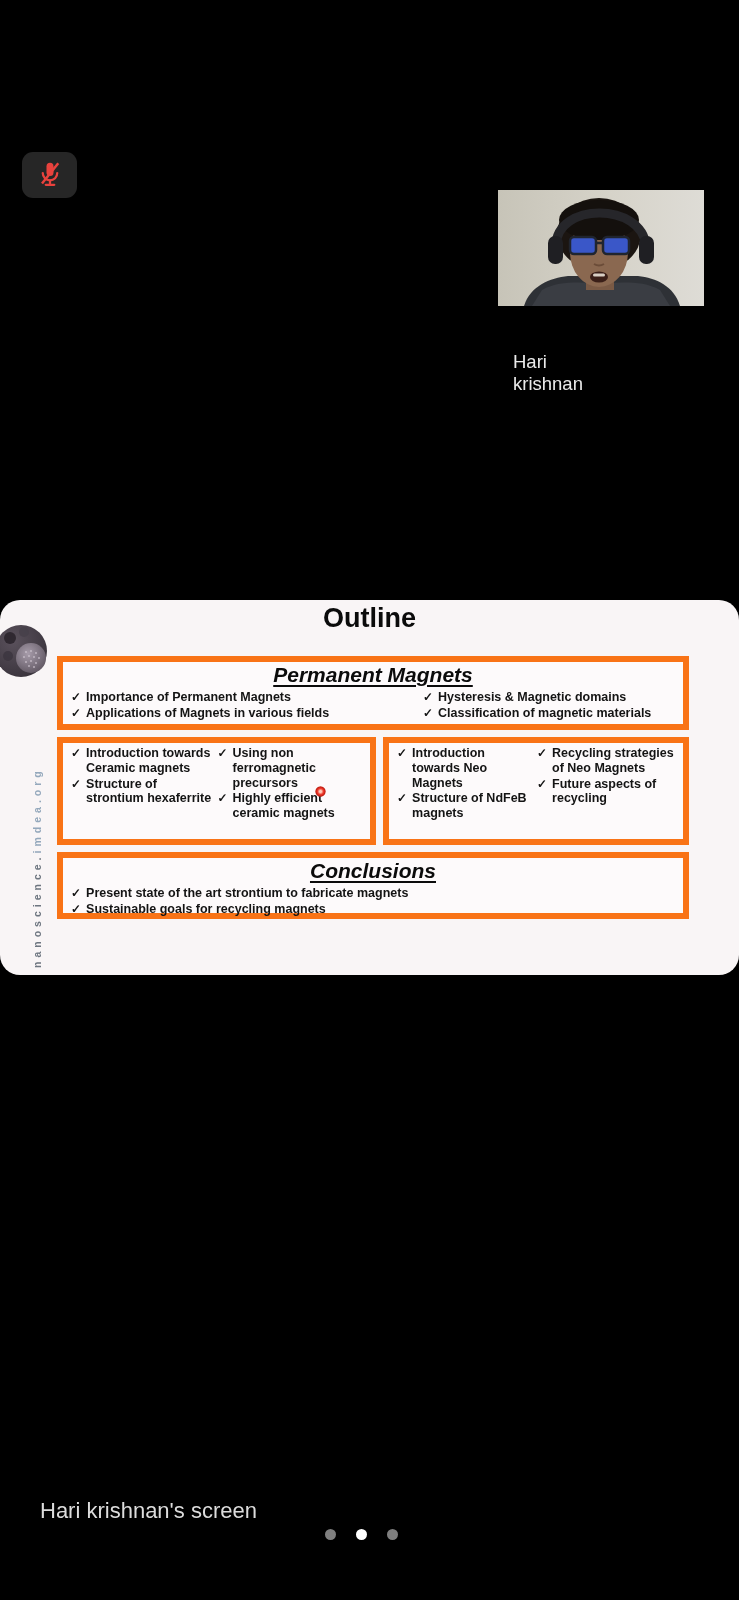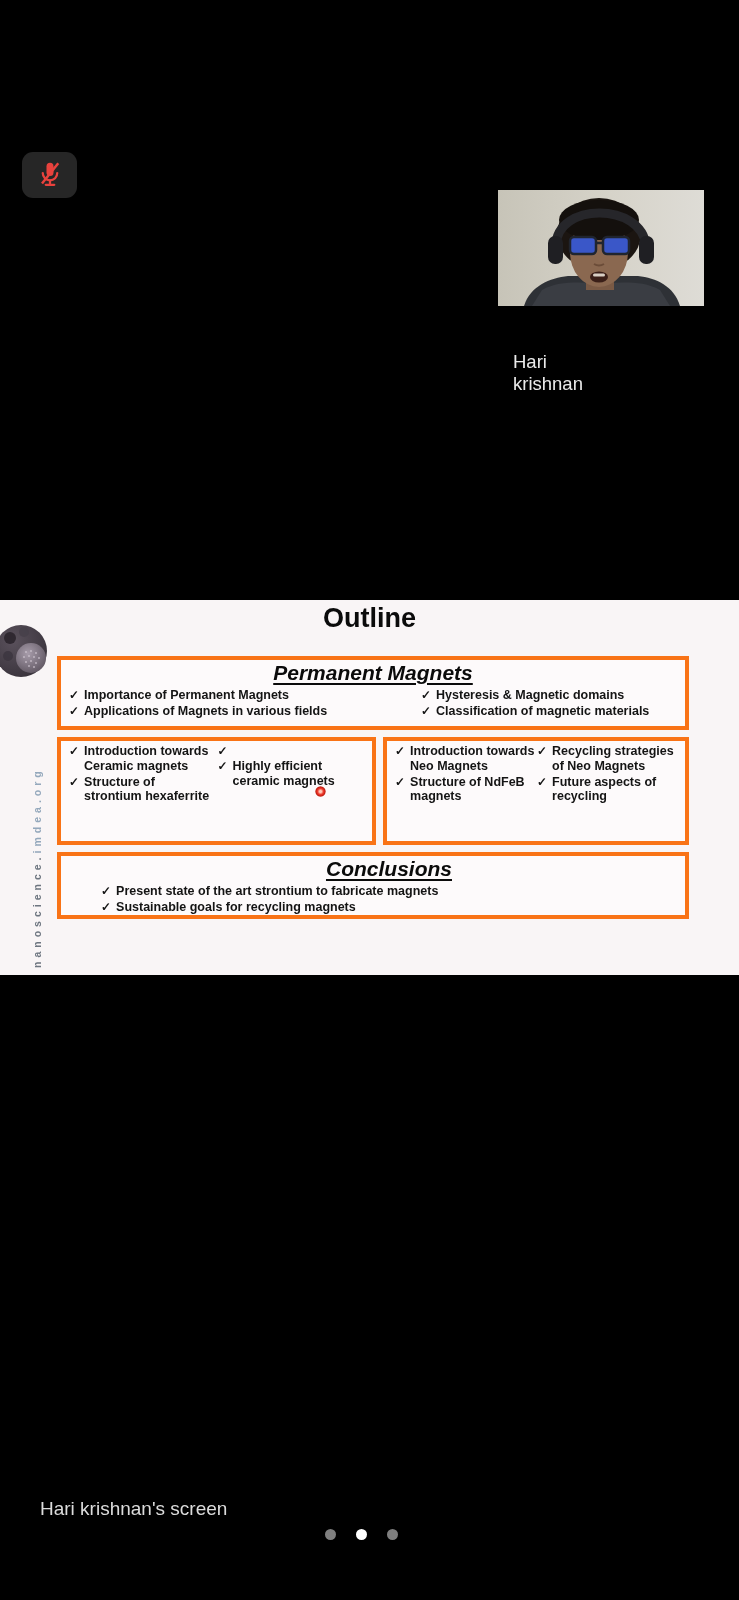--- a/index.html
+++ b/index.html
@@ -11,36 +11,36 @@
   #stage { position:relative; width:615px; height:1600px; background:#000; }
 
   #mute-btn { left:22px; top:152px; width:55px; height:46px; background:#262626;
               border:none; border-radius:11px; display:flex; align-items:center;
               justify-content:center; cursor:pointer; }
 
   #participant-video { left:498px; top:190px; width:206px; height:116px; overflow:hidden; }
   #participant-name { left:513px; top:351px; color:#ebebeb; font-size:18.5px; }
 
   
-  #slide-view { left:0; top:600px; width:739px; height:375px; background:#f9f5f6; }
+  #slide-view { left:0; top:600px; width:739px; height:375px; background:#f9f5f6;border-radius:20px; }
   #slide-title { left:0; top:3px; width:739px; text-align:center; font-weight:700;
                  font-size:27px; color:#0b0b0b; }
   #slide-logo { left:-2px; top:22px; width:54px; height:58px; }
 
   #watermark { left:31px; top:78px; height:290px; writing-mode:vertical-rl;
                transform:rotate(180deg); font-size:10.5px; font-weight:700;
                letter-spacing:4px; white-space:nowrap; }
   #watermark .wm-dark { color:#6e7680; }
   #watermark .wm-blue { color:#94a8bc; }
 
-  .box { position:absolute; border:4px solid #f97316; background:#fdfafb; }
+  .box { position:absolute; border:6px solid #f97316; background:#fdfafb; }
   #box-permanent   { left:57px;  top:56px;  width:632px; height:74px; }
   #box-ceramic     { left:57px;  top:137px; width:319px; height:108px; }
   #box-ndfeb       { left:383px; top:137px; width:306px; height:108px; }
-  #box-conclusions { left:57px;  top:252px; width:632px; height:67px;padding-left:32px; }
+  #box-conclusions { left:57px;  top:252px; width:632px; height:67px; }
 
   .box-title { text-align:center; font-weight:700; font-style:italic;
                font-size:21px; color:#0b0b0b; text-decoration:underline;
                text-underline-offset:3px; margin-top:1px; }
   #box-ceramic .box-title, #box-ndfeb .box-title { font-size:20px; }
 
   .cols { display:flex; padding:2px 6px 0 8px; }
   .col  { display:flex; flex-direction:column; }
   .check-item { display:flex; gap:5px; font-weight:700; font-size:12.5px;
                 line-height:1.18; color:#141414; margin-top:1px; }
@@ -49,21 +49,21 @@
   #box-permanent .col-a { width:352px; }
   #box-permanent .col-b { flex:1; }
   #box-ceramic .col-a, #box-ceramic .col-b,
   #box-ndfeb .col-a, #box-ndfeb .col-b { width:50%; padding-right:2px; }
   #box-conclusions .col-a { width:100%; }
 
   #laser-dot { left:315px; top:186px; width:11px; height:11px; border-radius:50%;
     background:radial-gradient(circle, #ffc9b8 0 14%, #f03b2e 38%, #c21d12 60%, rgba(190,25,15,0) 74%); }
 
   
-  #screen-share-label { left:40px; top:1498px; color:#dcdcdc; font-size:19px; }
+  #screen-share-label { left:40px; top:1498px; color:#dcdcdc; font-size:22px; }
   #pagination { left:325px; top:1529px; display:flex; gap:20px; }
   .dot { width:11px; height:11px; border-radius:50%; background:#7f7f7f; cursor:pointer; }
   .dot.active { background:#ffffff; }
 </style>
 </head>
 <body>
 
 <div id="stage">
 
   <button id="mute-btn" class="abs">
@@ -185,20 +185,21 @@
               <span>Introduction towards Ceramic magnets</span>
             </div>
           <div class="check-item">
               <span class="chk">✓</span>
               <span>Structure of strontium hexaferrite</span>
             </div>
         </div>
         <div class="col col-b">
           <div class="check-item">
               <span class="chk">✓</span>
+              <span>Using non ferromagnetic precursors</span>
             </div>
           <div class="check-item">
               <span class="chk">✓</span>
               <span>Highly efficient ceramic magnets</span>
             </div>
         </div>
       </div>
     </div>
 
     <div class="box" id="box-ndfeb">

